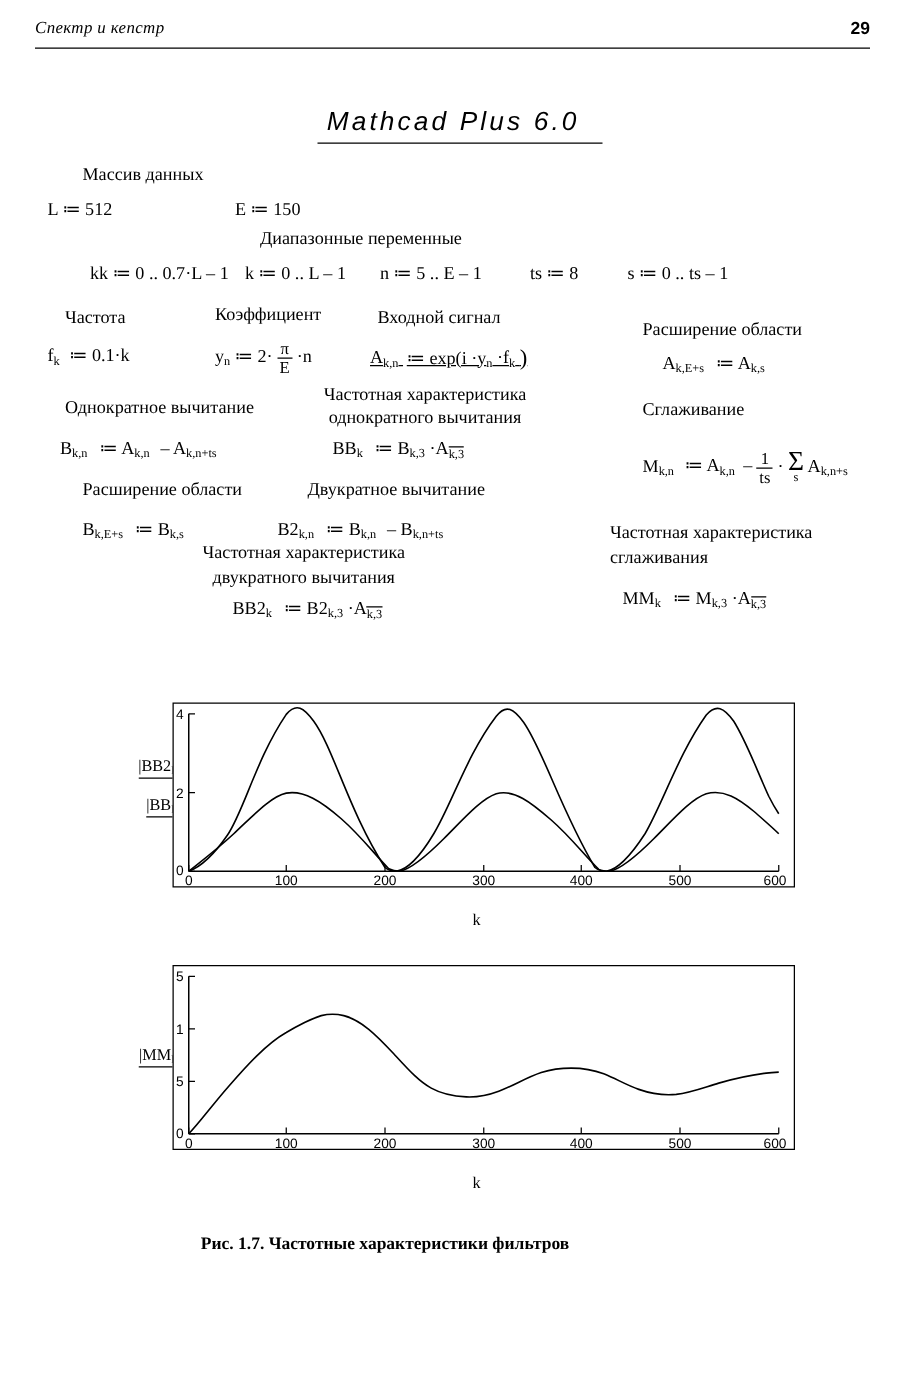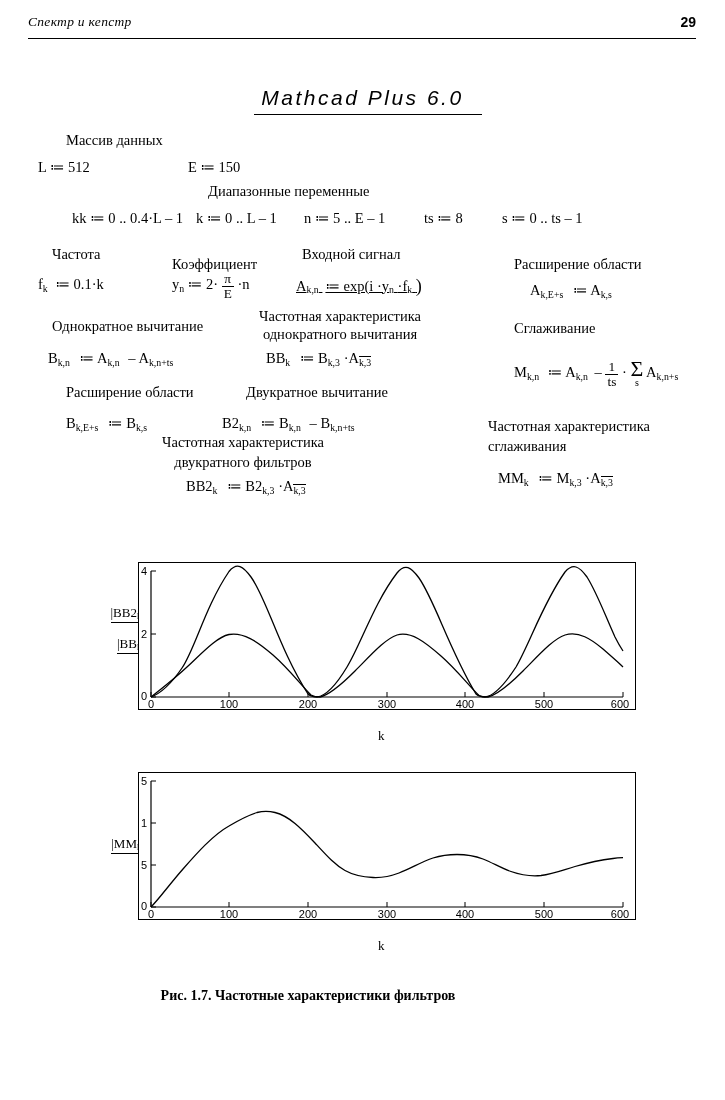--- a/index.html
+++ b/index.html
@@ -173,28 +173,28 @@
   <div class="mc-title">Mathcad Plus 6.0</div>
   <div class="mc-title-underline"></div>
 
   <div class="lbl" style="left:66px; top:132px;">Массив данных</div>
 
   <div class="m" style="left:38px; top:159px;">L ≔ 512</div>
   <div class="m" style="left:188px; top:159px;">E ≔ 150</div>
 
   <div class="lbl" style="left:184px; top:183px;margin-left:24px;">Диапазонные переменные</div>
 
-  <div class="m" style="left:72px; top:210px;">kk ≔ 0 .. 0.4·L – 1</div>
+  <div class="m" style="left:72px; top:210px;">kk ≔ 0 .. 0.7·L – 1</div>
   <div class="m" style="left:196px; top:210px;">k ≔ 0 .. L – 1</div>
   <div class="m" style="left:304px; top:210px;">n ≔ 5 .. E – 1</div>
   <div class="m" style="left:424px; top:210px;">ts ≔ 8</div>
   <div class="m" style="left:502px; top:210px;">s ≔ 0 .. ts – 1</div>
 
   <div class="lbl" style="left:52px; top:246px;">Частота</div>
-  <div class="lbl" style="left:172px; top:256px;text-align:center;">Коэффициент</div>
+  <div class="lbl" style="left:172px; top:244px;text-align:center;">Коэффициент</div>
   <div class="lbl" style="left:302px; top:246px;">Входной сигнал</div>
   <div class="lbl" style="left:514px; top:256px;">Расширение области</div>
 
   <div class="m" style="left:38px; top:276px;">
     <span>f</span><sub>k</sub>
     <span style="margin-left:4px">≔ 0.1·k</span>
   </div>
 
   <div class="m" style="left:172px; top:272px;">
     <span>y</span><sub>n</sub>
@@ -262,21 +262,21 @@
   <div class="m" style="left:222px; top:415px;">
     <span>B2</span><sub>k,n</sub>
     <span style="margin-left:6px">≔ B</span><sub>k,n</sub>
     <span style="margin-left:5px">– B</span><sub>k,n+ts</sub>
   </div>
 
   <div class="lbl" style="left:488px; top:418px;">Частотная характеристика</div>
   <div class="lbl" style="left:488px; top:438px;">сглаживания</div>
 
   <div class="lbl center" style="left:118px; top:434px; width:250px;">Частотная характеристика</div>
-  <div class="lbl center" style="left:118px; top:454px; width:250px;">двукратного фильтров</div>
+  <div class="lbl center" style="left:118px; top:454px; width:250px;">двукратного вычитания</div>
 
   <div class="m" style="left:498px; top:470px;">
     <span>MM</span><sub>k</sub>
     <span style="margin-left:6px">≔ M</span><sub>k,3</sub>
     <span>·A</span><sub class="ovl">k,3</sub>
   </div>
 
   <div class="m" style="left:186px; top:478px;">
     <span>BB2</span><sub>k</sub>
     <span style="margin-left:6px">≔ B2</span><sub>k,3</sub>

